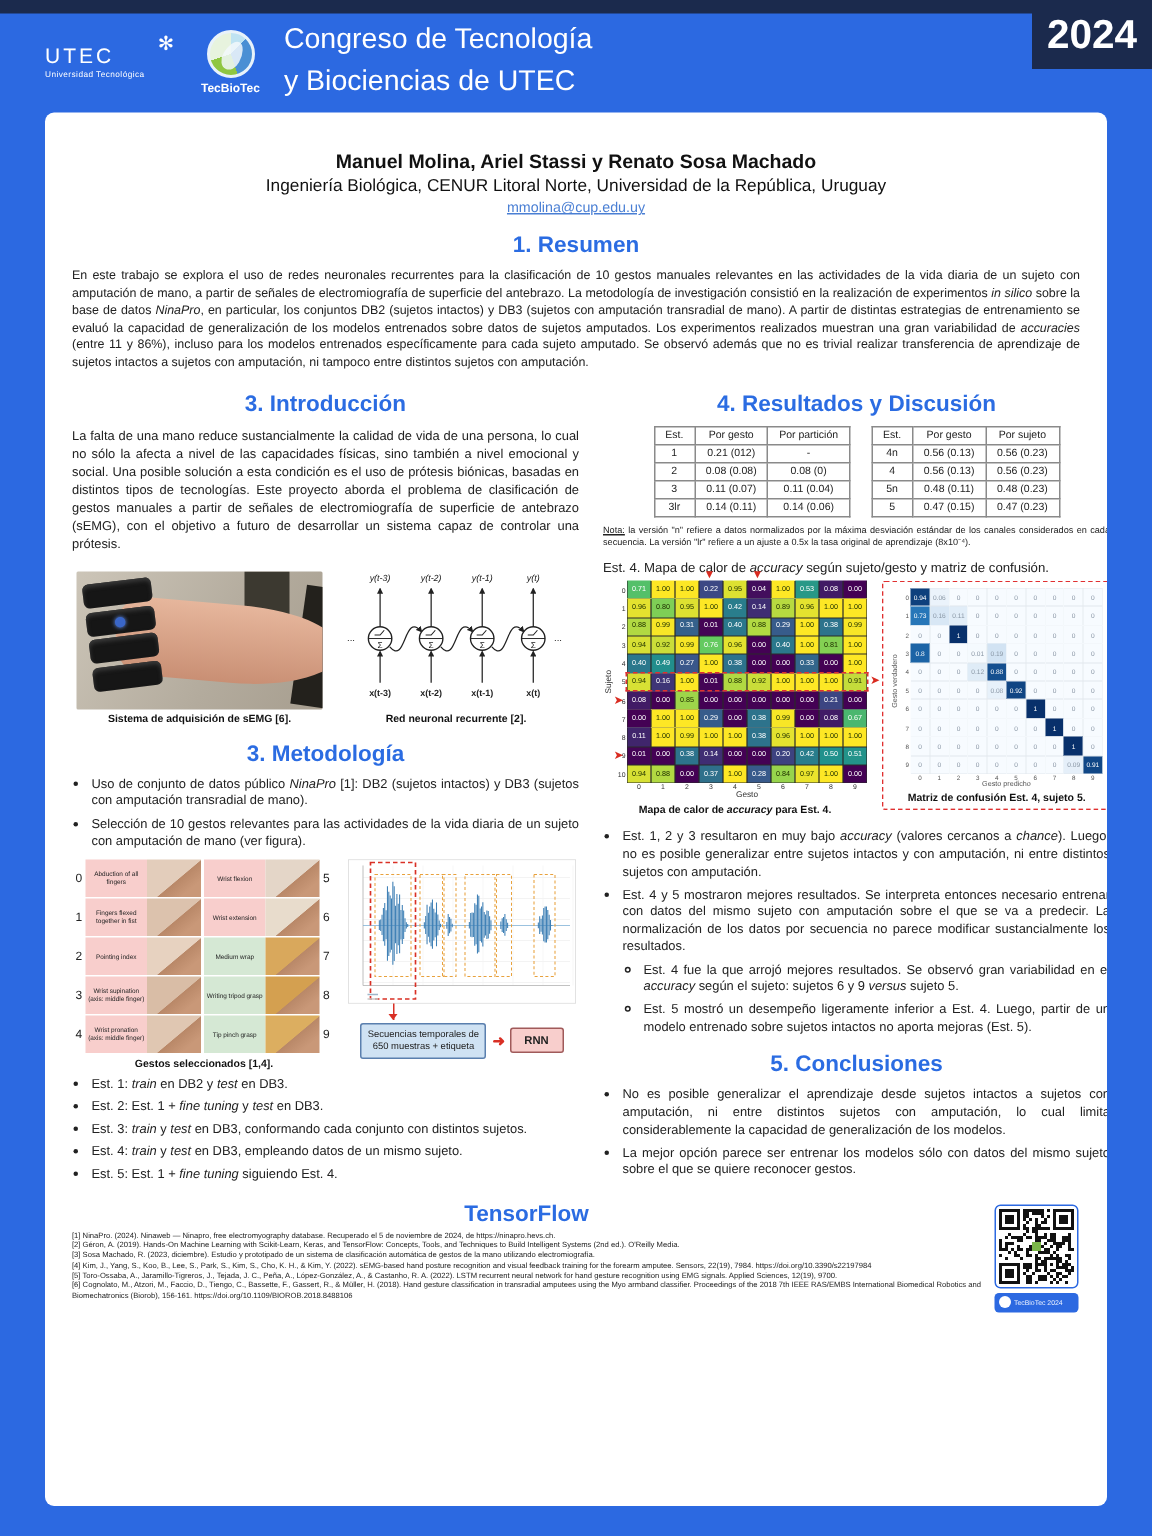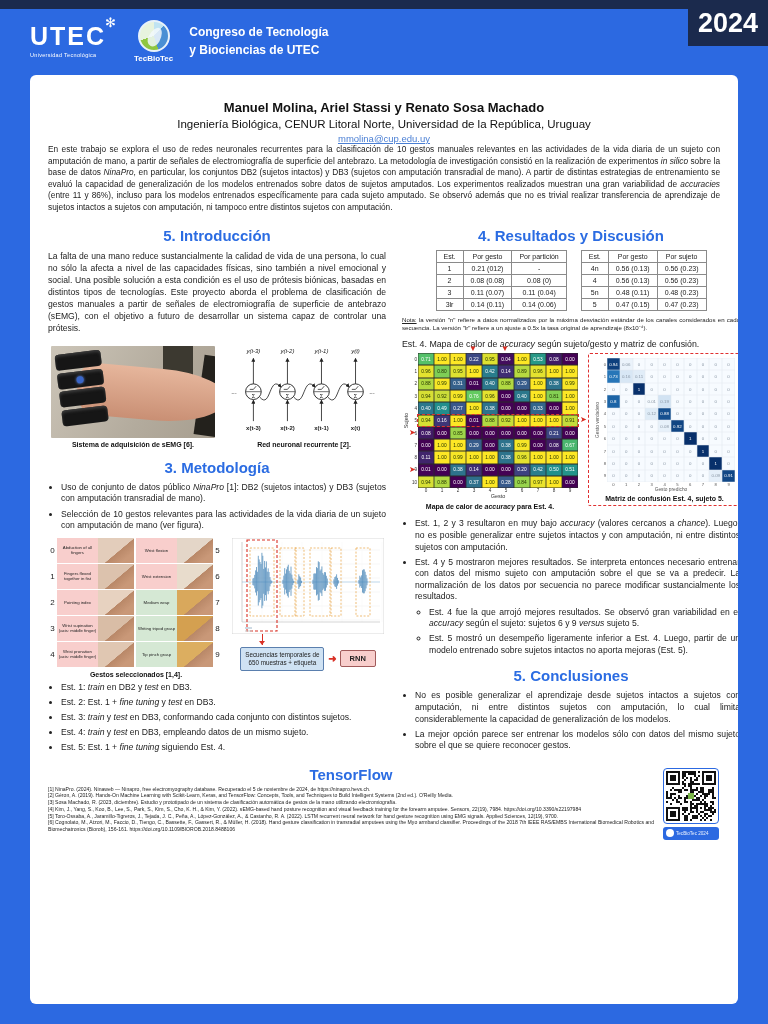--- a/index.html
+++ b/index.html
@@ -6,30 +6,30 @@
   html,body { -webkit-text-size-adjust:none; }
   body { font-family:"Liberation Sans", sans-serif; background:#444; }
   .page { position:relative; width:768px; height:1024px; background:#2c69e1; overflow:hidden; margin:0 auto; }
 
   
   .top-strip { position:absolute; top:0; left:0; right:0; height:9px; background:#1b2a4d; }
   .year-box { position:absolute; top:0; right:0; width:80px; height:46px; background:#1b2a4d;
               color:#fff; font-size:27px; font-weight:bold; display:flex; align-items:center; justify-content:center; }
   .banner { position:absolute; top:9px; left:0; width:680px; height:64px; display:flex; align-items:center; padding:0 0 0 30px; gap:16px; color:#fff; }
   .utec-logo { display:flex; flex-direction:column; align-items:flex-start; position:relative; width:88px; }
-  .utec-word { font-size:25px; font-weight:700; letter-spacing:2px; line-height:1; }
+  .utec-word { font-size:14px; font-weight:400; letter-spacing:2px; line-height:1; }
   .utec-snow { position:absolute; top:-9px; right:2px; font-size:13px; }
   .utec-sub { font-size:5.5px; margin-top:3px; letter-spacing:.3px; }
   .tbt-logo { display:flex; flex-direction:column; align-items:center; gap:2px; }
   .tbt-circle { width:32px; height:32px; border-radius:50%;
      background: conic-gradient(#bfe3f2 0 12%, #4a8fd4 12% 45%, #8fc641 45% 70%, #e7f3de 70% 100%);
      border:2px solid #e8f2fa; position:relative; }
   .tbt-circle::after { content:""; position:absolute; left:9px; top:5px; width:12px; height:20px; background:#f2f8fc; border-radius:50% 50% 50% 50%/60% 60% 40% 40%; transform:rotate(28deg); opacity:.85; }
   .tbt-word { font-size:8px; font-weight:bold; }
-  .congress { font-size:12px; line-height:1.5; font-weight:700; }
+  .congress { font-size:19px; line-height:1.5; font-weight:400; }
 
   
   .card { position:absolute; top:75px; left:30px; width:708px; height:929px; background:#fff; border-radius:6px; padding:12px 18px 6px; overflow:hidden; }
 
   .title { color:#2f6fe4; font-size:19.5px; font-weight:bold; text-align:center; line-height:1.32; max-width:648px; margin:8px auto 2px; }
   .authors { font-size:13px; font-weight:bold; text-align:center; margin-top:13px; color:#111; }
   .affil { font-size:11.5px; text-align:center; margin-top:3px; color:#111; }
   .email { font-size:9.5px; text-align:center; margin-top:3px; }
   .email a { color:#4a7fd4; }
 
@@ -152,26 +152,27 @@
   </header>
 
   <main class="card">
 
     <div class="authors">Manuel Molina, Ariel Stassi y Renato Sosa Machado</div>
     <div class="affil">Ingeniería Biológica, CENUR Litoral Norte, Universidad de la República, Uruguay</div>
     <div class="email">
       <a href="#">mmolina@cup.edu.uy</a>
     </div>
 
+    <h2 class="sec">1. Resumen</h2>
     <p class="body-p">En este trabajo se explora el uso de redes neuronales recurrentes para la clasificación de 10 gestos manuales relevantes en las actividades de la vida diaria de un sujeto con amputación de mano, a partir de señales de electromiografía de superficie del antebrazo. La metodología de investigación consistió en la realización de experimentos <i>in silico</i> sobre la base de datos <i>NinaPro</i>, en particular, los conjuntos DB2 (sujetos intactos) y DB3 (sujetos con amputación transradial de mano). A partir de distintas estrategias de entrenamiento se evaluó la capacidad de generalización de los modelos entrenados sobre datos de sujetos amputados. Los experimentos realizados muestran una gran variabilidad de <i>accuracies</i> (entre 11 y 86%), incluso para los modelos entrenados específicamente para cada sujeto amputado. Se observó además que no es trivial realizar transferencia de aprendizaje de sujetos intactos a sujetos con amputación, ni tampoco entre distintos sujetos con amputación.</p>
 
     <div class="columns">
 
       <div class="col">
-        <h2 class="sec">5. Introducción</h2>
+        <h2 class="sec">3. Introducción</h2>
         <p class="body-p">La falta de una mano reduce sustancialmente la calidad de vida de una persona, lo cual no sólo la afecta a nivel de las capacidades físicas, sino también a nivel emocional y social. Una posible solución a esta condición es el uso de prótesis biónicas, basadas en distintos tipos de tecnologías. Este proyecto aborda el problema de clasificación de gestos manuales a partir de señales de electromiografía de superficie de antebrazo (sEMG), con el objetivo a futuro de desarrollar un sistema capaz de controlar una prótesis.</p>
 
         <div class="fig-row">
           <div>
             <div class="arm-fig">
               <div class="arm-obj"></div>
               <div class="arm-leg"></div>
               <div class="arm-skin"></div>
               <div class="arm-band">
                 <div class="seg"></div>

